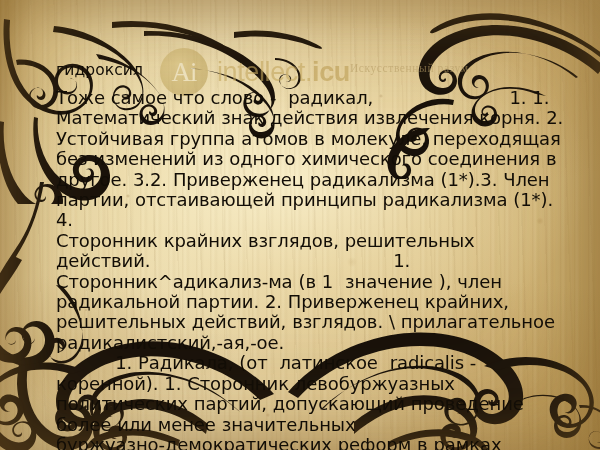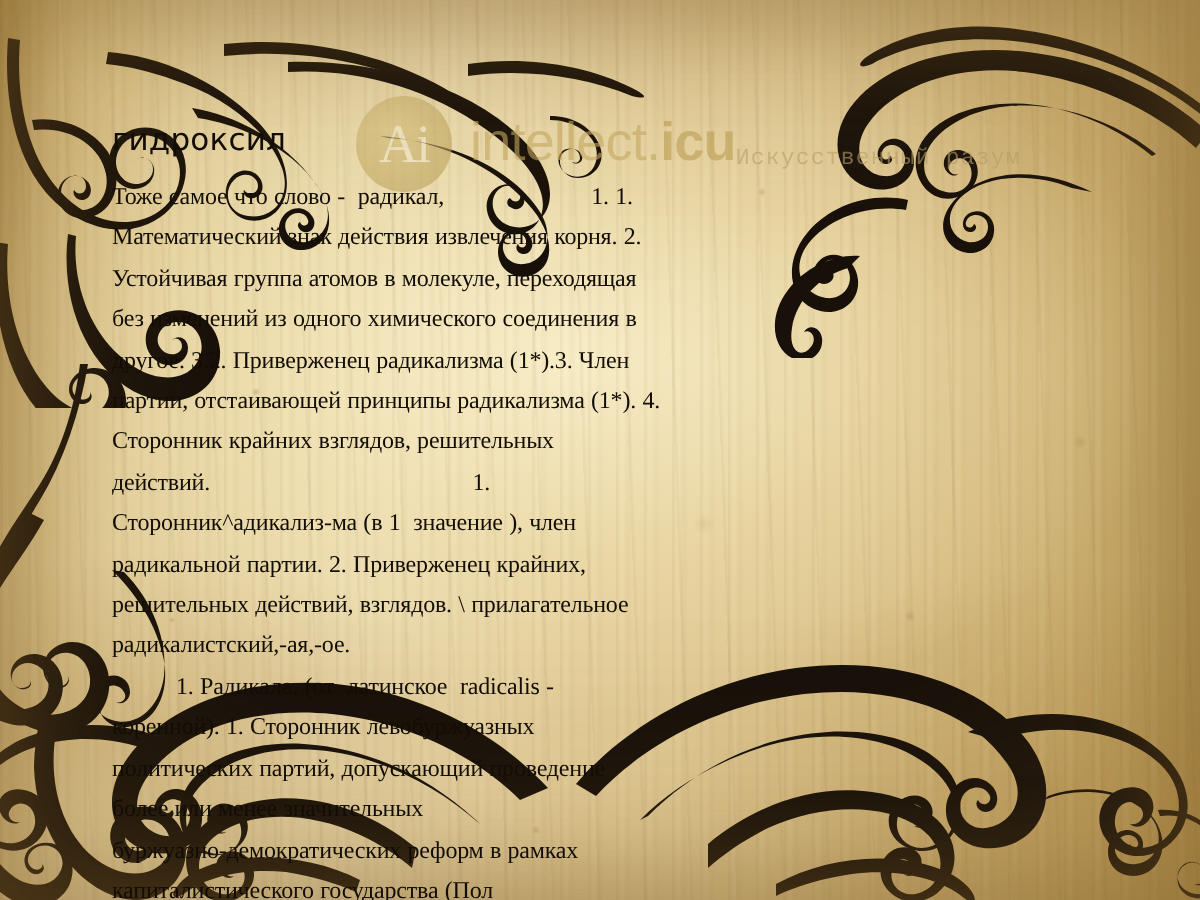--- a/index.html
+++ b/index.html
@@ -62,21 +62,21 @@
   
   .orn { position:absolute; pointer-events:none; }
   #orn-top-left   { left:-6px;  top:14px;  width:330px; height:190px; }
   #orn-top-right  { right:-10px;top:4px;   width:250px; height:175px; transform:scaleX(-1); }
   #orn-left-edge  { left:-34px; top:180px; width:190px; height:270px; }
   #orn-bottom-rt  { right:-14px;bottom:-6px;width:330px;height:160px; }
   #orn-bottom-lt  { left:-20px; bottom:-4px;width:300px;height:150px; transform:scaleX(-1); }
 
   
   #watermark {
-    position:absolute; left:178px; top:48px;
+    position:absolute; left:160px; top:48px;
     display:flex; align-items:center; gap:9px;
     opacity:.60; pointer-events:none;
   }
   #wm-badge {
     width:48px; height:48px; border-radius:50%;
     background:radial-gradient(circle at 38% 34%, #d9c27e 0%, #c4ab63 58%, #b59c56 100%);
     display:flex; align-items:center; justify-content:center;
     flex:0 0 auto;
   }
   #wm-badge span {
@@ -84,38 +84,38 @@
     font-size:27px; line-height:1; color:#f4ecd0; letter-spacing:-1px;
     font-weight:400;
   }
   #wm-text { display:flex; flex-direction:row; line-height:1; }
   #wm-title {
     font-family:"Liberation Sans", sans-serif;
     font-size:27px; color:#c7ab62; letter-spacing:-.4px;
   }
   #wm-title b { font-weight:700; color:#bfa157; }
   #wm-sub {
-    font-family:Liberation Mono, monospace;
-    font-size:11.5px; color:#b9a069; letter-spacing:.6px; margin-top:16px;
+    font-family:Liberation Serif, serif;
+    font-size:11.5px; color:#b9a069; letter-spacing:.6px; margin-top:4px;
   }
 
   
   #content {
     position:absolute; left:56px; top:60px; width:512px;
     color:#120d06;
     font-family:"DejaVu Sans", sans-serif;
     z-index:5;
   }
   #headword {
     font-size:15.5px; line-height:20px; letter-spacing:.1px;
     margin-bottom:8px;
   }
   .para {
-    font-size:12px; line-height:20.4px; letter-spacing:-.1px;
-    white-space:pre-wrap; word-spacing:.3px;font-family:Liberation Serif, serif;
+    font-size:18px; line-height:20.4px; letter-spacing:-.1px;
+    white-space:pre-wrap; word-spacing:.3px;
   }
   #para-2 { margin-top:0; }
   #para-3 { margin-top:0; }
   .clipped { }
 </style>
 </head>
 <body>
 
 <div id="page">
 

